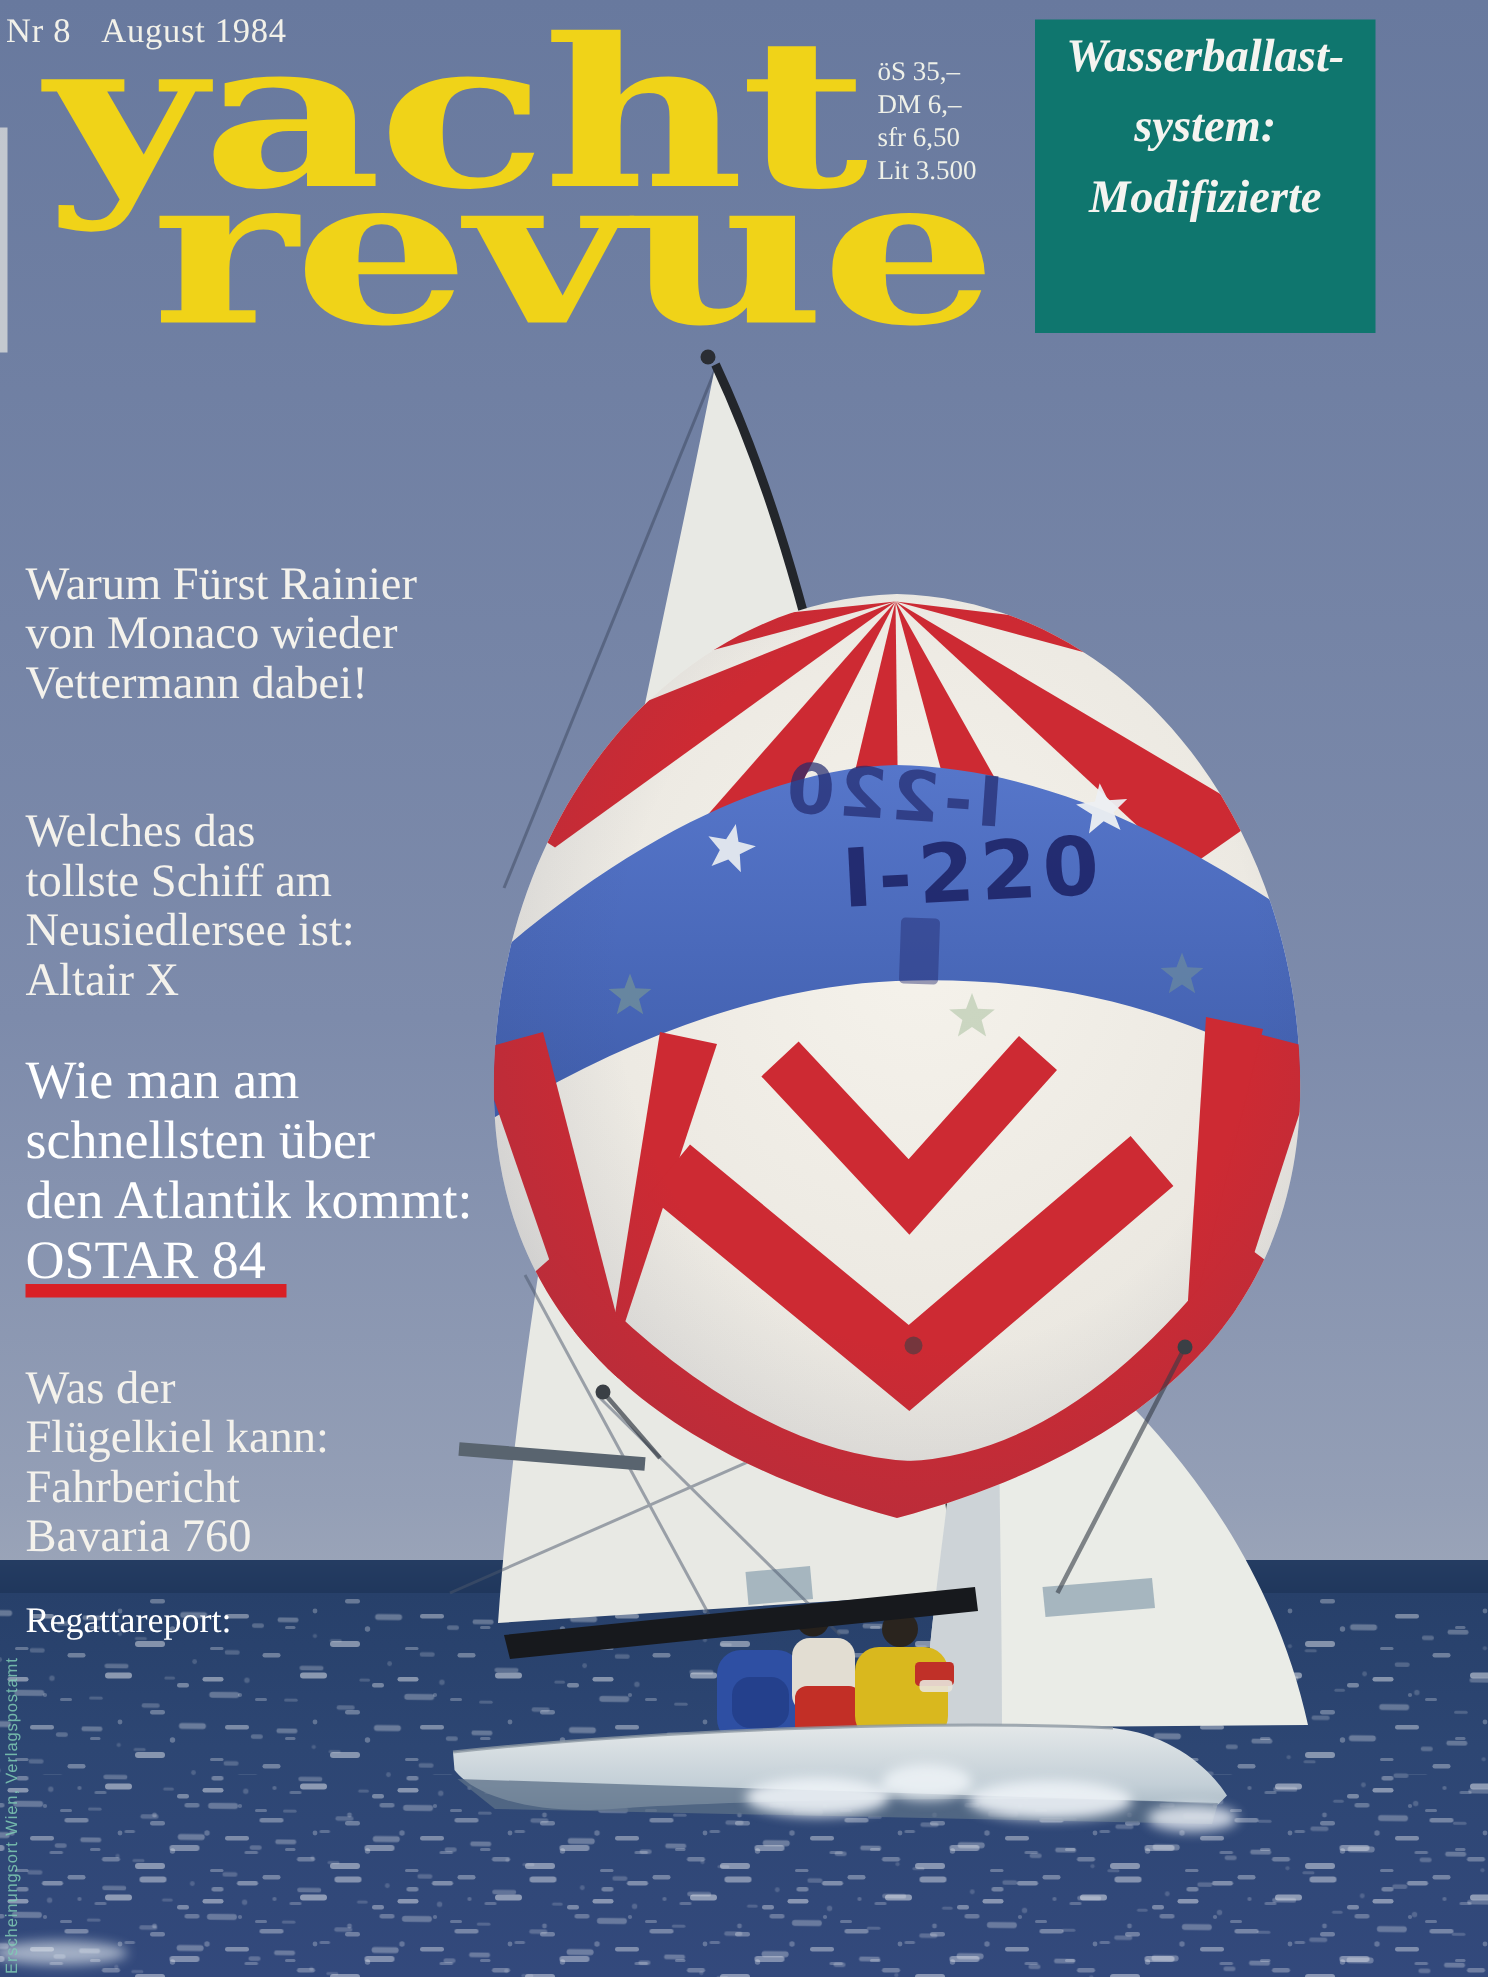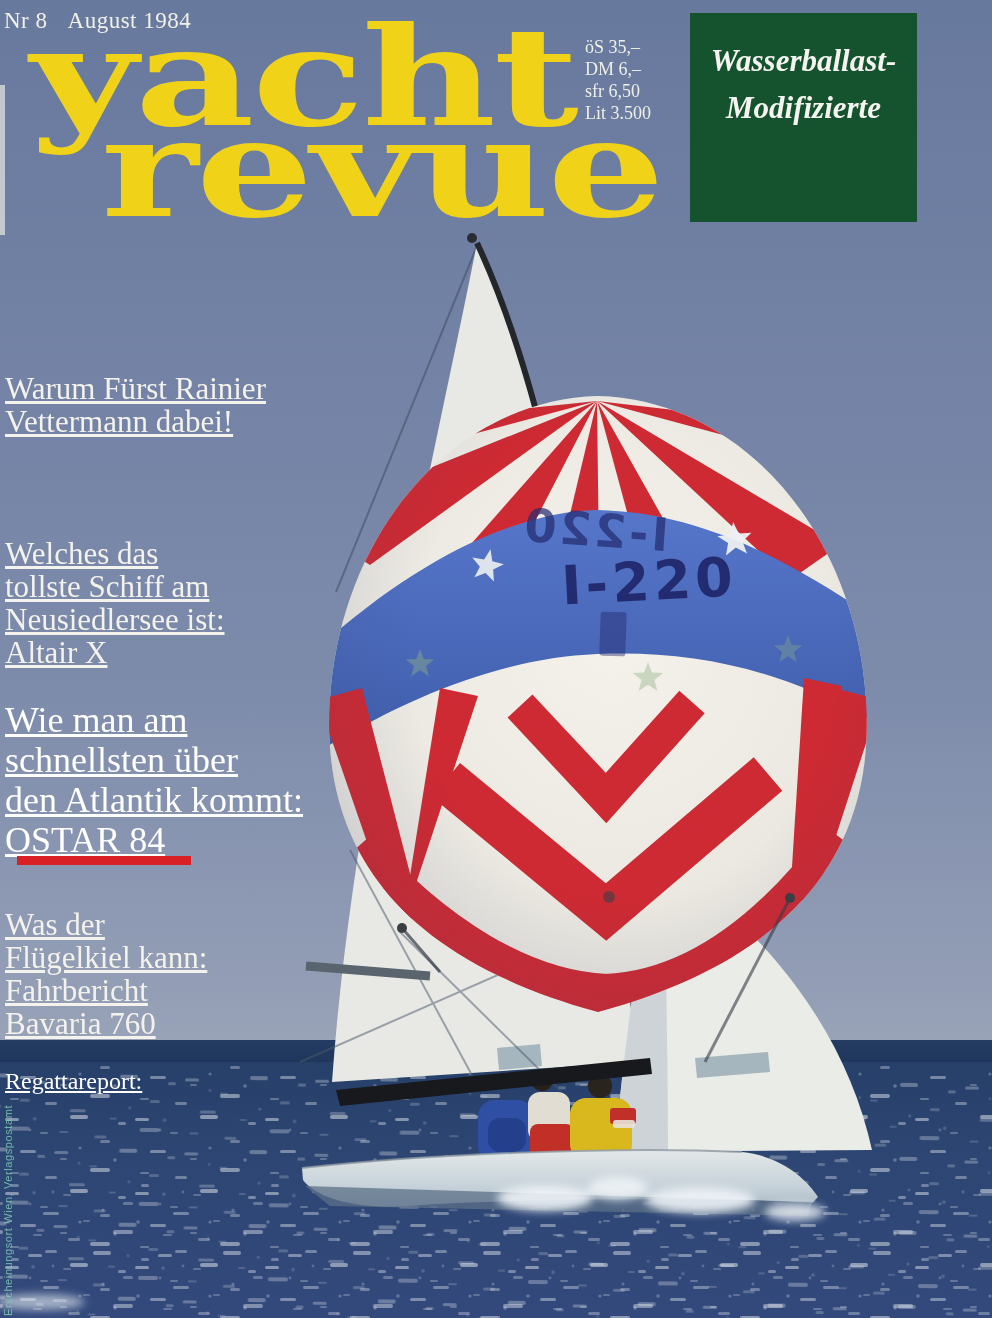--- a/index.html
+++ b/index.html
@@ -9,26 +9,26 @@
 
   
   .issueline{position:absolute;left:4px;top:8px;font-size:23px;color:#f2f1e9;letter-spacing:.5px;}
   .issueline span{margin-right:20px;}
   .masthead{position:absolute;left:0;top:0;width:992px;height:240px;pointer-events:none;}
   .t1,.t2{position:absolute;font-family:"DejaVu Serif",serif;font-weight:700;
           color:#f0d318;line-height:1;letter-spacing:-2px;transform-origin:0 0;transform:scaleX(1.35);}
   .t1{left:30px;top:8px;font-size:137px;}
   .t2{left:101px;top:99px;font-size:137px;}
   .prices{position:absolute;left:585px;top:36px;font-size:18px;line-height:22px;color:#eef0e8;}
-  .promo{position:absolute;left:690px;top:13px;width:227px;height:209px;background:#14532d;
+  .promo{position:absolute;left:690px;top:13px;width:227px;height:209px;background:#0f766e;
          color:#f5f4f0;font-style:italic;font-weight:bold;font-size:31px;line-height:47px;
-         text-align:center;padding-top:24px;box-sizing:border-box;}
+         text-align:center;box-sizing:border-box;}
 
   
-  .hl{position:absolute;left:5px;font-size:31px;line-height:33px;color:#f4f2ec;text-decoration:underline;}
+  .hl{position:absolute;left:17px;font-size:31px;line-height:33px;color:#f4f2ec;}
   .hl.yellow{color:#ffffff;}
   .hl.big{font-size:36px;line-height:40px;}
   .hl.regatta{font-size:24px;line-height:34px;}
   .redbar{position:absolute;left:17px;top:856px;width:174px;height:9px;background:#d92025;}
 
   .imprint{position:absolute;left:2px;top:1316px;transform:rotate(-90deg);transform-origin:0 0;
            font-family:"Liberation Sans",sans-serif;font-size:11px;letter-spacing:.6px;
            color:#7fccb4;opacity:.85;white-space:nowrap;}
 </style>
 </head>
@@ -220,25 +220,27 @@
 
   <div class="prices">
     <div>öS 35,–</div>
     <div>DM 6,–</div>
     <div>sfr 6,50</div>
     <div>Lit 3.500</div>
   </div>
 
   <div class="promo">
     <div>Wasserballast-</div>
+    <div>system:</div>
     <div>Modifizierte</div>
   </div>
 
   <div class="hl" style="top:372px">
     <div>Warum Fürst Rainier</div>
+    <div>von Monaco wieder</div>
     <div>Vettermann dabei!</div>
   </div>
 
   <div class="hl" style="top:537px">
     <div>Welches das</div>
     <div>tollste Schiff am</div>
     <div>Neusiedlersee ist:</div>
     <div>Altair X</div>
   </div>
 

